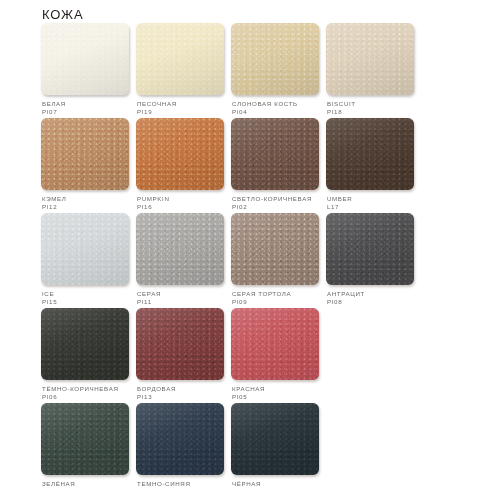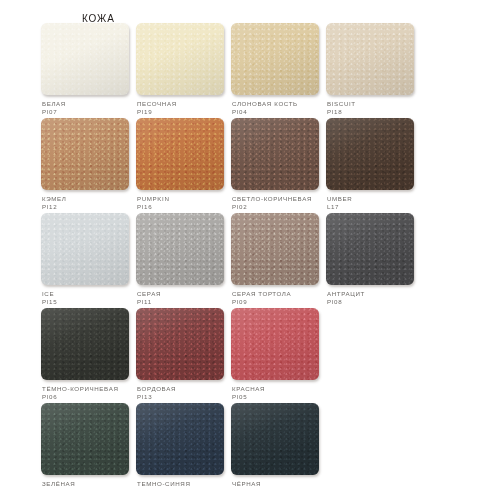--- a/index.html
+++ b/index.html
@@ -5,25 +5,24 @@
   html,body{margin:0;padding:0;}
   body{
     width:490px;height:490px;overflow:hidden;
     background:#ffffff;
     font-family:"Liberation Sans",sans-serif;
     -webkit-font-smoothing:antialiased;
   }
   #page{position:relative;width:490px;height:490px;box-sizing:border-box;}
 
   #header-title{
-    position:absolute;left:42px;top:13px;
-    font-size:10px;letter-spacing:.9px;
+    position:absolute;left:42px;top:7px;
+    font-size:13px;letter-spacing:.9px;
     color:#221e1c;font-weight:400;
     text-transform:uppercase;
-    margin-left:40px;
   }
 
   #swatch-grid{
     position:absolute;left:41px;top:23px;
     width:410px;
     display:grid;
     grid-template-columns:repeat(4,95px);
     grid-auto-rows:95px;
     column-gap:0px;row-gap:0px;
   }

